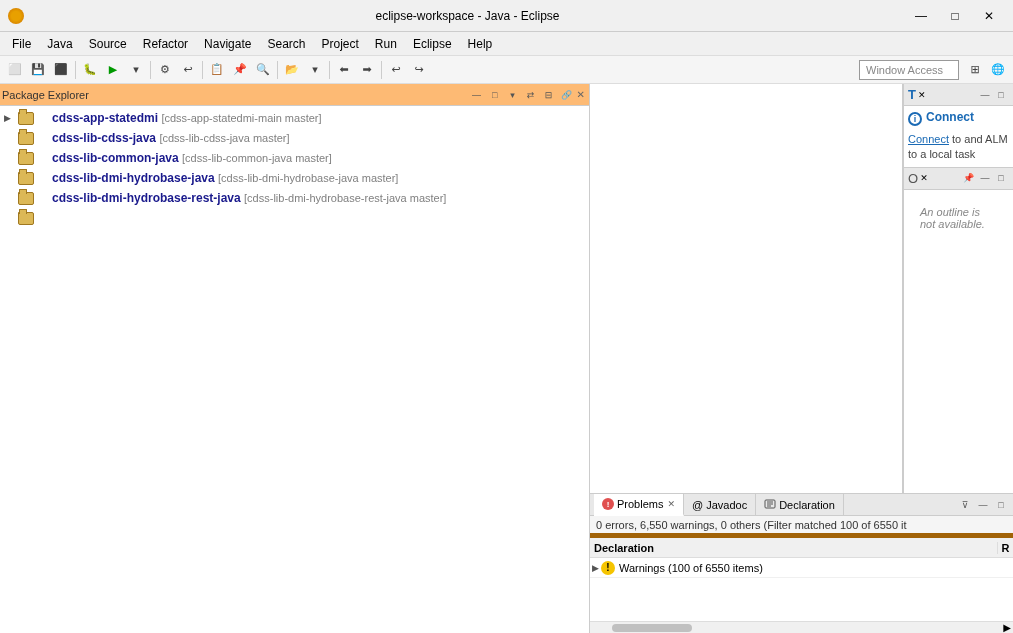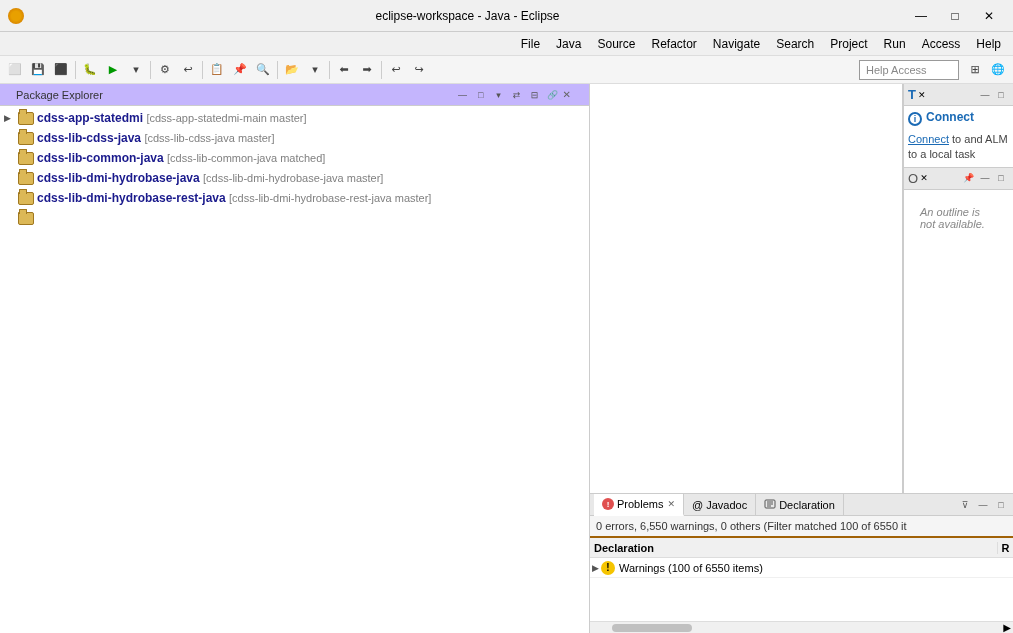--- a/index.html
+++ b/index.html
@@ -53,21 +53,20 @@
     }
 
     
     .menu-bar {
       height: 24px;
       background: #f0f0f0;
       display: flex;
       align-items: center;
       padding: 0 4px;
       border-bottom: 1px solid #ddd;
-      justify-content: flex-end;
     }
     .menu-item {
       padding: 2px 8px;
       font-size: 12px;
       cursor: pointer;
       color: #000;
     }
 
     
     .toolbar {
@@ -120,24 +119,24 @@
     
     .left-panel {
       width: 590px;
       border-right: 1px solid #ccc;
       display: flex;
       flex-direction: column;
       background: #fff;
     }
     .panel-header {
       height: 22px;
-      background: #c4b5fd;
-      display: flex;
-      align-items: center;
-      padding: 0 16px;
+      background: #fdba74;
+      display: flex;
+      align-items: center;
+      padding: 0 2px;
       border-bottom: 1px solid #ccc;
       font-size: 11px;
       color: #333;
     }
     .panel-title {
       flex: 1;
       font-size: 11px;
       font-weight: normal;
     }
     .panel-close {
@@ -205,20 +204,21 @@
       width: 6px;
       height: 4px;
       background: #dcb856;
       border: 1px solid #a07820;
       border-bottom: none;
       border-radius: 1px 1px 0 0;
     }
 
     .tree-label {
       font-size: 12px;
+      margin-left: 15px;
     }
     .tree-label-main {
       color: #1a1a8c;
       font-weight: bold;
     }
     .tree-label-sub {
       color: #808080;
       font-size: 11px;
     }
 
@@ -353,21 +353,21 @@
     }
     .bottom-tab-spacer { flex: 1; }
     .bottom-tab-controls {
       display: flex;
       gap: 2px;
     }
 
     .status-bar {
       height: 22px;
       background: #f5f5f5;
-      border-bottom: 2px solid #a16207;
+      border-bottom: 5px solid #a16207;
       display: flex;
       align-items: center;
       padding: 0 6px;
       font-size: 11px;
       color: #333;
     }
 
     .problems-table {
       flex: 1;
       overflow: hidden;
@@ -457,21 +457,21 @@
 
 <div class="menu-bar">
   <span class="menu-item">File</span>
   <span class="menu-item">Java</span>
   <span class="menu-item">Source</span>
   <span class="menu-item">Refactor</span>
   <span class="menu-item">Navigate</span>
   <span class="menu-item">Search</span>
   <span class="menu-item">Project</span>
   <span class="menu-item">Run</span>
-  <span class="menu-item">Access</span>
+  <span class="menu-item">Eclipse</span>
   <span class="menu-item">Help</span>
 </div>
 
 <div class="toolbar">
   <button class="toolbar-btn">⬜</button>
   <button class="toolbar-btn">💾</button>
   <button class="toolbar-btn">⬛</button>
   <div class="toolbar-separator"></div>
   <button class="toolbar-btn">🐛</button>
   <button class="toolbar-btn" style="color:#090">▶</button>
@@ -486,21 +486,21 @@
   <div class="toolbar-separator"></div>
   <button class="toolbar-btn">📂</button>
   <button class="toolbar-btn">▾</button>
   <div class="toolbar-separator"></div>
   <button class="toolbar-btn">⬅</button>
   <button class="toolbar-btn">➡</button>
   <div class="toolbar-separator"></div>
   <button class="toolbar-btn">↩</button>
   <button class="toolbar-btn">↪</button>
   <div class="quick-access">
-    <span>Help Access</span>
+    <span>Window Access</span>
   </div>
   <button class="toolbar-btn" style="margin-left:4px;">⊞</button>
   <button class="toolbar-btn">🌐</button>
 </div>
 
 <div class="main-area">
 
   <div class="left-panel">
     <div class="panel-header">
       <span class="panel-title">Package Explorer</span>
@@ -538,21 +538,21 @@
         </span>
       </div>
 
       <div class="tree-item">
         <span class="tree-arrow"></span>
         <span class="tree-icon">
           <div class="icon-project"></div>
         </span>
         <span class="tree-label">
           <span class="tree-label-main">cdss-lib-common-java</span>
-          <span class="tree-label-sub"> <span>[cdss-lib-common-java matched]</span></span>
+          <span class="tree-label-sub"> <span>[cdss-lib-common-java master]</span></span>
         </span>
       </div>
 
       <div class="tree-item">
         <span class="tree-arrow"></span>
         <span class="tree-icon">
           <div class="icon-project"></div>
         </span>
         <span class="tree-label">
           <span class="tree-label-main">cdss-lib-dmi-hydrobase-java</span>

